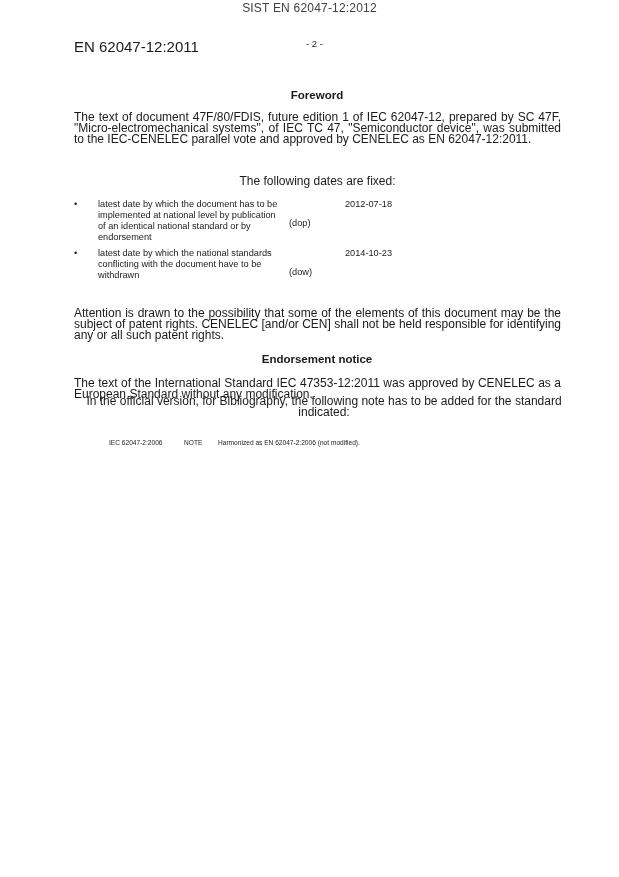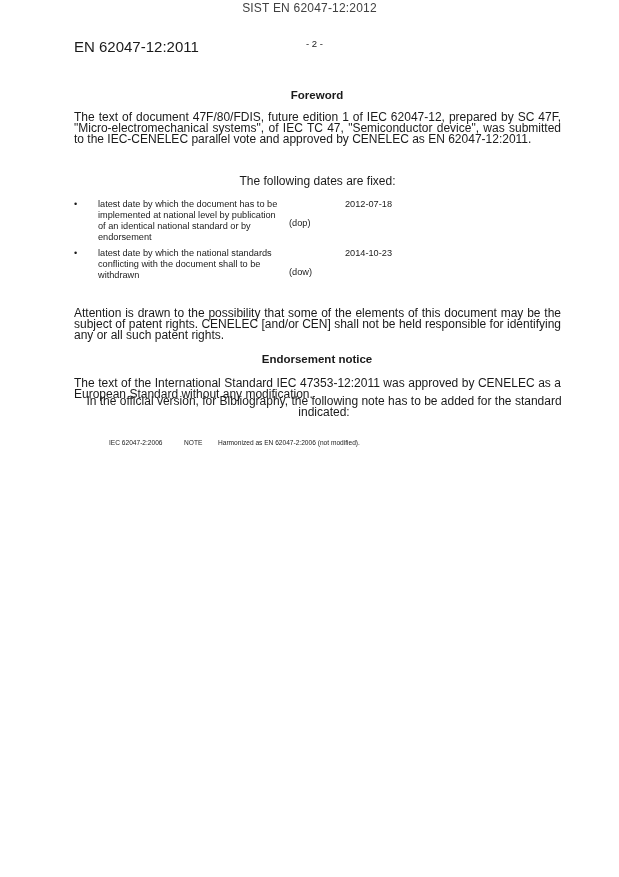--- a/index.html
+++ b/index.html
@@ -40,21 +40,21 @@
 
 <div class="li" style="top:199px;">
   <span class="bullet">•</span>
   <span class="txt">latest date by which the document has to be implemented at national level by publication of an identical national standard or by endorsement</span>
   <span class="code">(dop)</span>
   <span class="date">2012-07-18</span>
 </div>
 
 <div class="li" style="top:248px;">
   <span class="bullet">•</span>
-  <span class="txt">latest date by which the national standards conflicting with the document shall to be withdrawn</span>
+  <span class="txt">latest date by which the national standards conflicting with the document have to be withdrawn</span>
   <span class="code">(dow)</span>
   <span class="date">2014-10-23</span>
 </div>
 
 <div class="p" style="top:308px;">Attention is drawn to the possibility that some of the elements of this document may be the subject of patent rights. CENELEC [and/or CEN] shall not be held responsible for identifying any or all such patent rights.</div>
 
 <div class="h1" style="top:353px;">Endorsement notice</div>
 
 <div class="p" style="top:378px;">The text of the International Standard IEC 47353-12:2011 was approved by CENELEC as a European Standard without any modification.</div>
 

